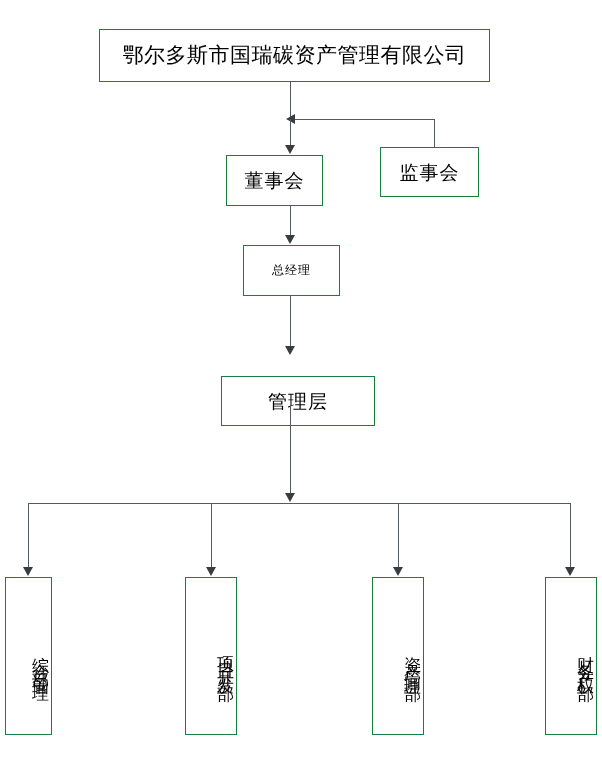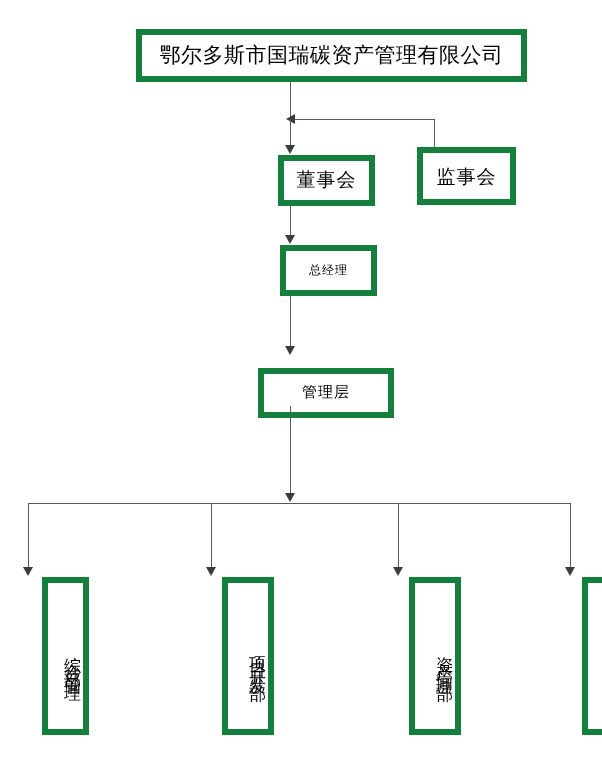--- a/index.html
+++ b/index.html
@@ -10,49 +10,48 @@
   #chart{
     position:relative;
     width:602px;
     height:758px;
     background:#ffffff;
     overflow:hidden;
   }
   .node{
     position:absolute;
     box-sizing:border-box;
-    border:6px solid #15803d;
+    border:1px solid #15803d;
     background:#ffffff;
     display:flex;
     align-items:center;
     justify-content:center;
     text-align:center;
     color:#000000;
     line-height:1.18;
-    margin-left:37px;
   }
   .node-root{
     left:99px; top:29px; width:391px; height:53px;
     font-size:21px; letter-spacing:0.5px;
   }
   .node-board{
-    left:241px; top:155px; width:97px; height:51px;
-    font-size:19px; letter-spacing:1px;font-family:Liberation Serif, serif;
+    left:226px; top:155px; width:97px; height:51px;
+    font-size:19px; letter-spacing:1px;
   }
   .node-supervisor{
-    left:380px; top:147px; width:99px; height:58px;
+    left:380px; top:147px; width:99px; height:50px;
     font-size:19px; letter-spacing:1px;
   }
   .node-gm{
     left:243px; top:245px; width:97px; height:51px;
     font-size:12px; letter-spacing:1px;
   }
   .node-mgmt{
-    left:221px; top:368px; width:136px; height:50px;
-    font-size:15px; letter-spacing:1px;
+    left:221px; top:376px; width:154px; height:50px;
+    font-size:19px; letter-spacing:1px;
   }
   .node-dept{
     top:577px; height:158px;
     font-size:17px;
     writing-mode:vertical-rl;
     text-orientation:upright;
     letter-spacing:7px;
     padding-top:8px;
     align-items:flex-start;
     justify-content:center;

